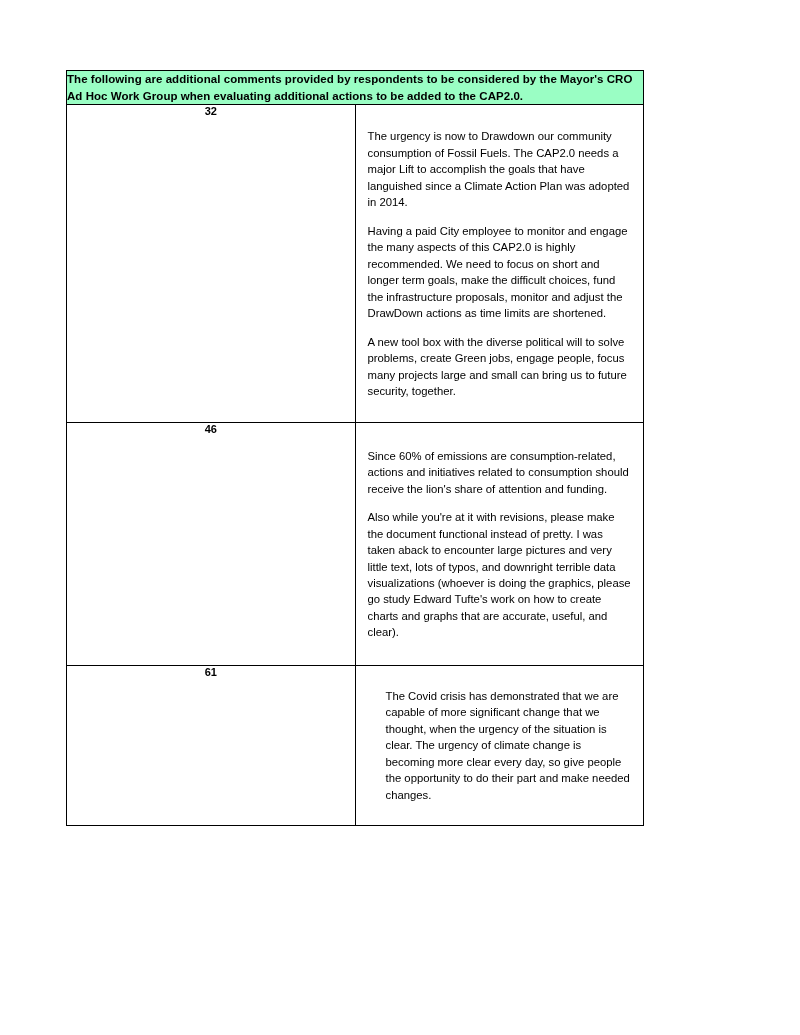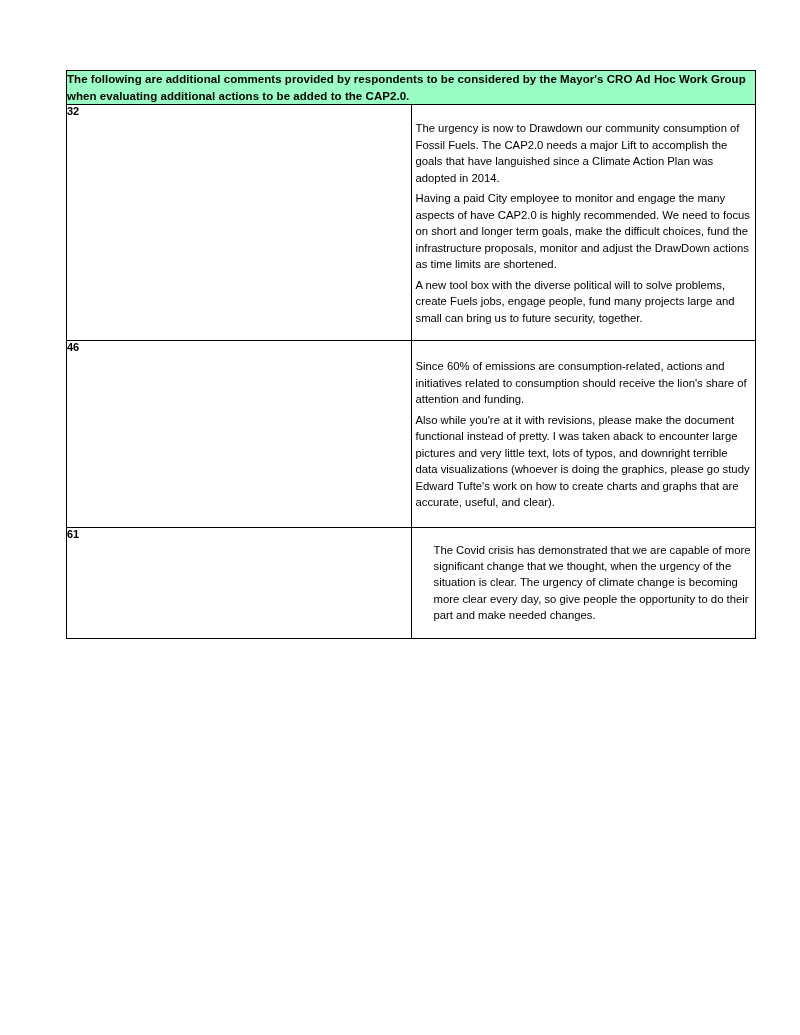--- a/index.html
+++ b/index.html
@@ -24,71 +24,71 @@
   }
   .table-wrap {
     position: absolute;
     left: 66px;
     top: 70px;
     width: 690px;
   }
   table.comments {
     border-collapse: collapse;
     table-layout: fixed;
-    width: 690px;
+    width: 578px;
   }
   table.comments td {
     border: 1px solid #000000;
     vertical-align: top;
     padding: 0;
   }
   .header-cell {
     background: #9afec4;
     font-weight: bold;
     font-size: 11.5px;
     line-height: 1.45;
     padding: 8px 8px 8px 8px;
     letter-spacing: 0.05px;
   }
   .num-cell {
     width: 38px;
-    text-align: left;
+    text-align: center;
     vertical-align: middle;
     font-weight: bold;
     font-size: 11px;
   }
   .text-cell {
     font-size: 11.3px;
     line-height: 1.46;
     padding: 8px 6px 8px 7px;
   }
   .text-cell p {
-    margin: 4px;
+    margin: 12px;
   }
   .row-32 .text-cell { padding-top: 11px; padding-bottom: 10px; }
   .row-33 .text-cell { padding-top: 13px; padding-bottom: 12px; }
   .row-34 .text-cell { padding-top: 10px; padding-bottom: 10px; padding-left: 18px; }
 </style>
 </head>
 <body>
 
 <div class="page">
   <div class="table-wrap">
     <table class="comments">
       <tbody>
         <tr>
           <td class="header-cell" colspan="2">The following are additional comments provided by respondents to be considered by the Mayor's CRO Ad Hoc Work Group when evaluating additional actions to be added to the CAP2.0.</td>
         </tr>
 
         <tr class="row-32">
           <td class="num-cell">32</td>
           <td class="text-cell">
             <p>The urgency is now to Drawdown our community consumption of Fossil Fuels. The CAP2.0 needs a major Lift to accomplish the goals that have languished since a Climate Action Plan was adopted in 2014.</p>
-            <p>Having a paid City employee to monitor and engage the many aspects of have CAP2.0 is highly recommended. We need to focus on short and longer term goals, make the difficult choices, fund the infrastructure proposals, monitor and adjust the DrawDown actions as time limits are shortened.</p>
-            <p>A new tool box with the diverse political will to solve problems, create Fuels jobs, engage people, fund many projects large and small can bring us to future security, together.</p>
+            <p>Having a paid City employee to monitor and engage the many aspects of this CAP2.0 is highly recommended. We need to focus on short and longer term goals, make the difficult choices, fund the infrastructure proposals, monitor and adjust the DrawDown actions as time limits are shortened.</p>
+            <p>A new tool box with the diverse political will to solve problems, create Green jobs, engage people, focus many projects large and small can bring us to future security, together.</p>
           </td>
         </tr>
 
         <tr class="row-33">
           <td class="num-cell">46</td>
           <td class="text-cell">
             <p>Since 60% of emissions are consumption-related, actions and initiatives related to consumption should receive the lion's share of attention and funding.</p>
             <p>Also while you're at it with revisions, please make the document functional instead of pretty.  I was taken aback to encounter large pictures and very little text, lots of typos, and downright terrible data visualizations (whoever is doing the graphics, please go study Edward Tufte's work on how to create charts and graphs that are accurate, useful, and clear).</p>
           </td>
         </tr>

